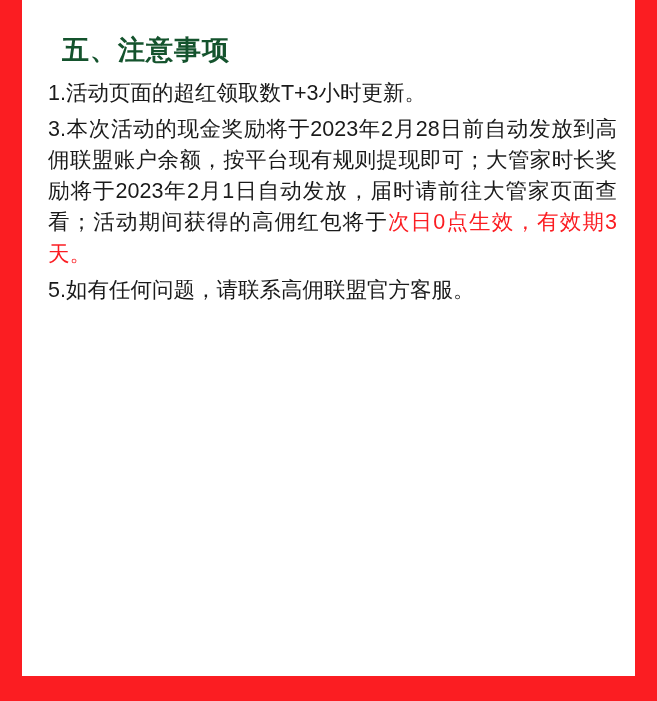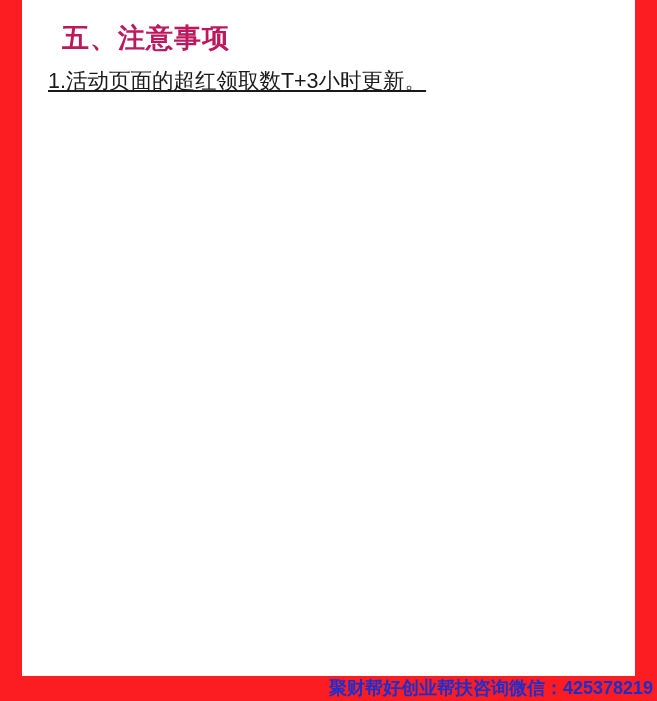--- a/index.html
+++ b/index.html
@@ -27,34 +27,33 @@
     width: 613px;
     height: 676px;
     background: #ffffff;
     box-sizing: border-box;
     padding: 10px 8px 0 26px;
     overflow: hidden;
   }
   .section-title {
     font-size: 27px;
     font-weight: bold;
-    color: #be185d;
+    color: #14532d;
     letter-spacing: 1px;
-    margin: 12px 0 10px 14px;
+    margin: 24px 0 10px 14px;
     line-height: 1.25;
   }
   .para {
     font-size: 21.5px;
     color: #1a1a1a;
     line-height: 1.45;
     margin: 0 0 5px 0;
     text-align: justify;
     text-justify: inter-ideograph;
     padding-right: 10px;
-    text-decoration: underline;
   }
   .para .hl {
     color: #fb1d22;
   }
   .footer-strip {
     position: absolute;
     left: 0;
     bottom: 0;
     width: 657px;
     height: 25px;
@@ -76,21 +75,22 @@
 
 <div class="page">
 
   <div class="card">
 
     <div class="section-title">五、注意事项</div>
 
     <p class="para">1.活动页面的超红领取数T+3小时更新。</p>
 
 
+    <p class="para"><span>3.本次活动的现金奖励将于2023年2月28日前自动发放到高佣联盟账户余额，按平台现有规则提现即可；大管家时长奖励将于2023年2月1日自动发放，届时请前往大管家页面查看；活动期间获得的高佣红包将于</span><span class="hl">次日0点生效，有效期3天</span><span class="hl">。</span></p>
 
 
+    <p class="para">5.如有任何问题，请联系高佣联盟官方客服。</p>
 
   </div>
 
   <div class="footer-strip"></div>
-  <div class="footer-text">聚财帮好创业帮扶咨询微信：425378219</div>
 
 </div>
 
 </body></html>

